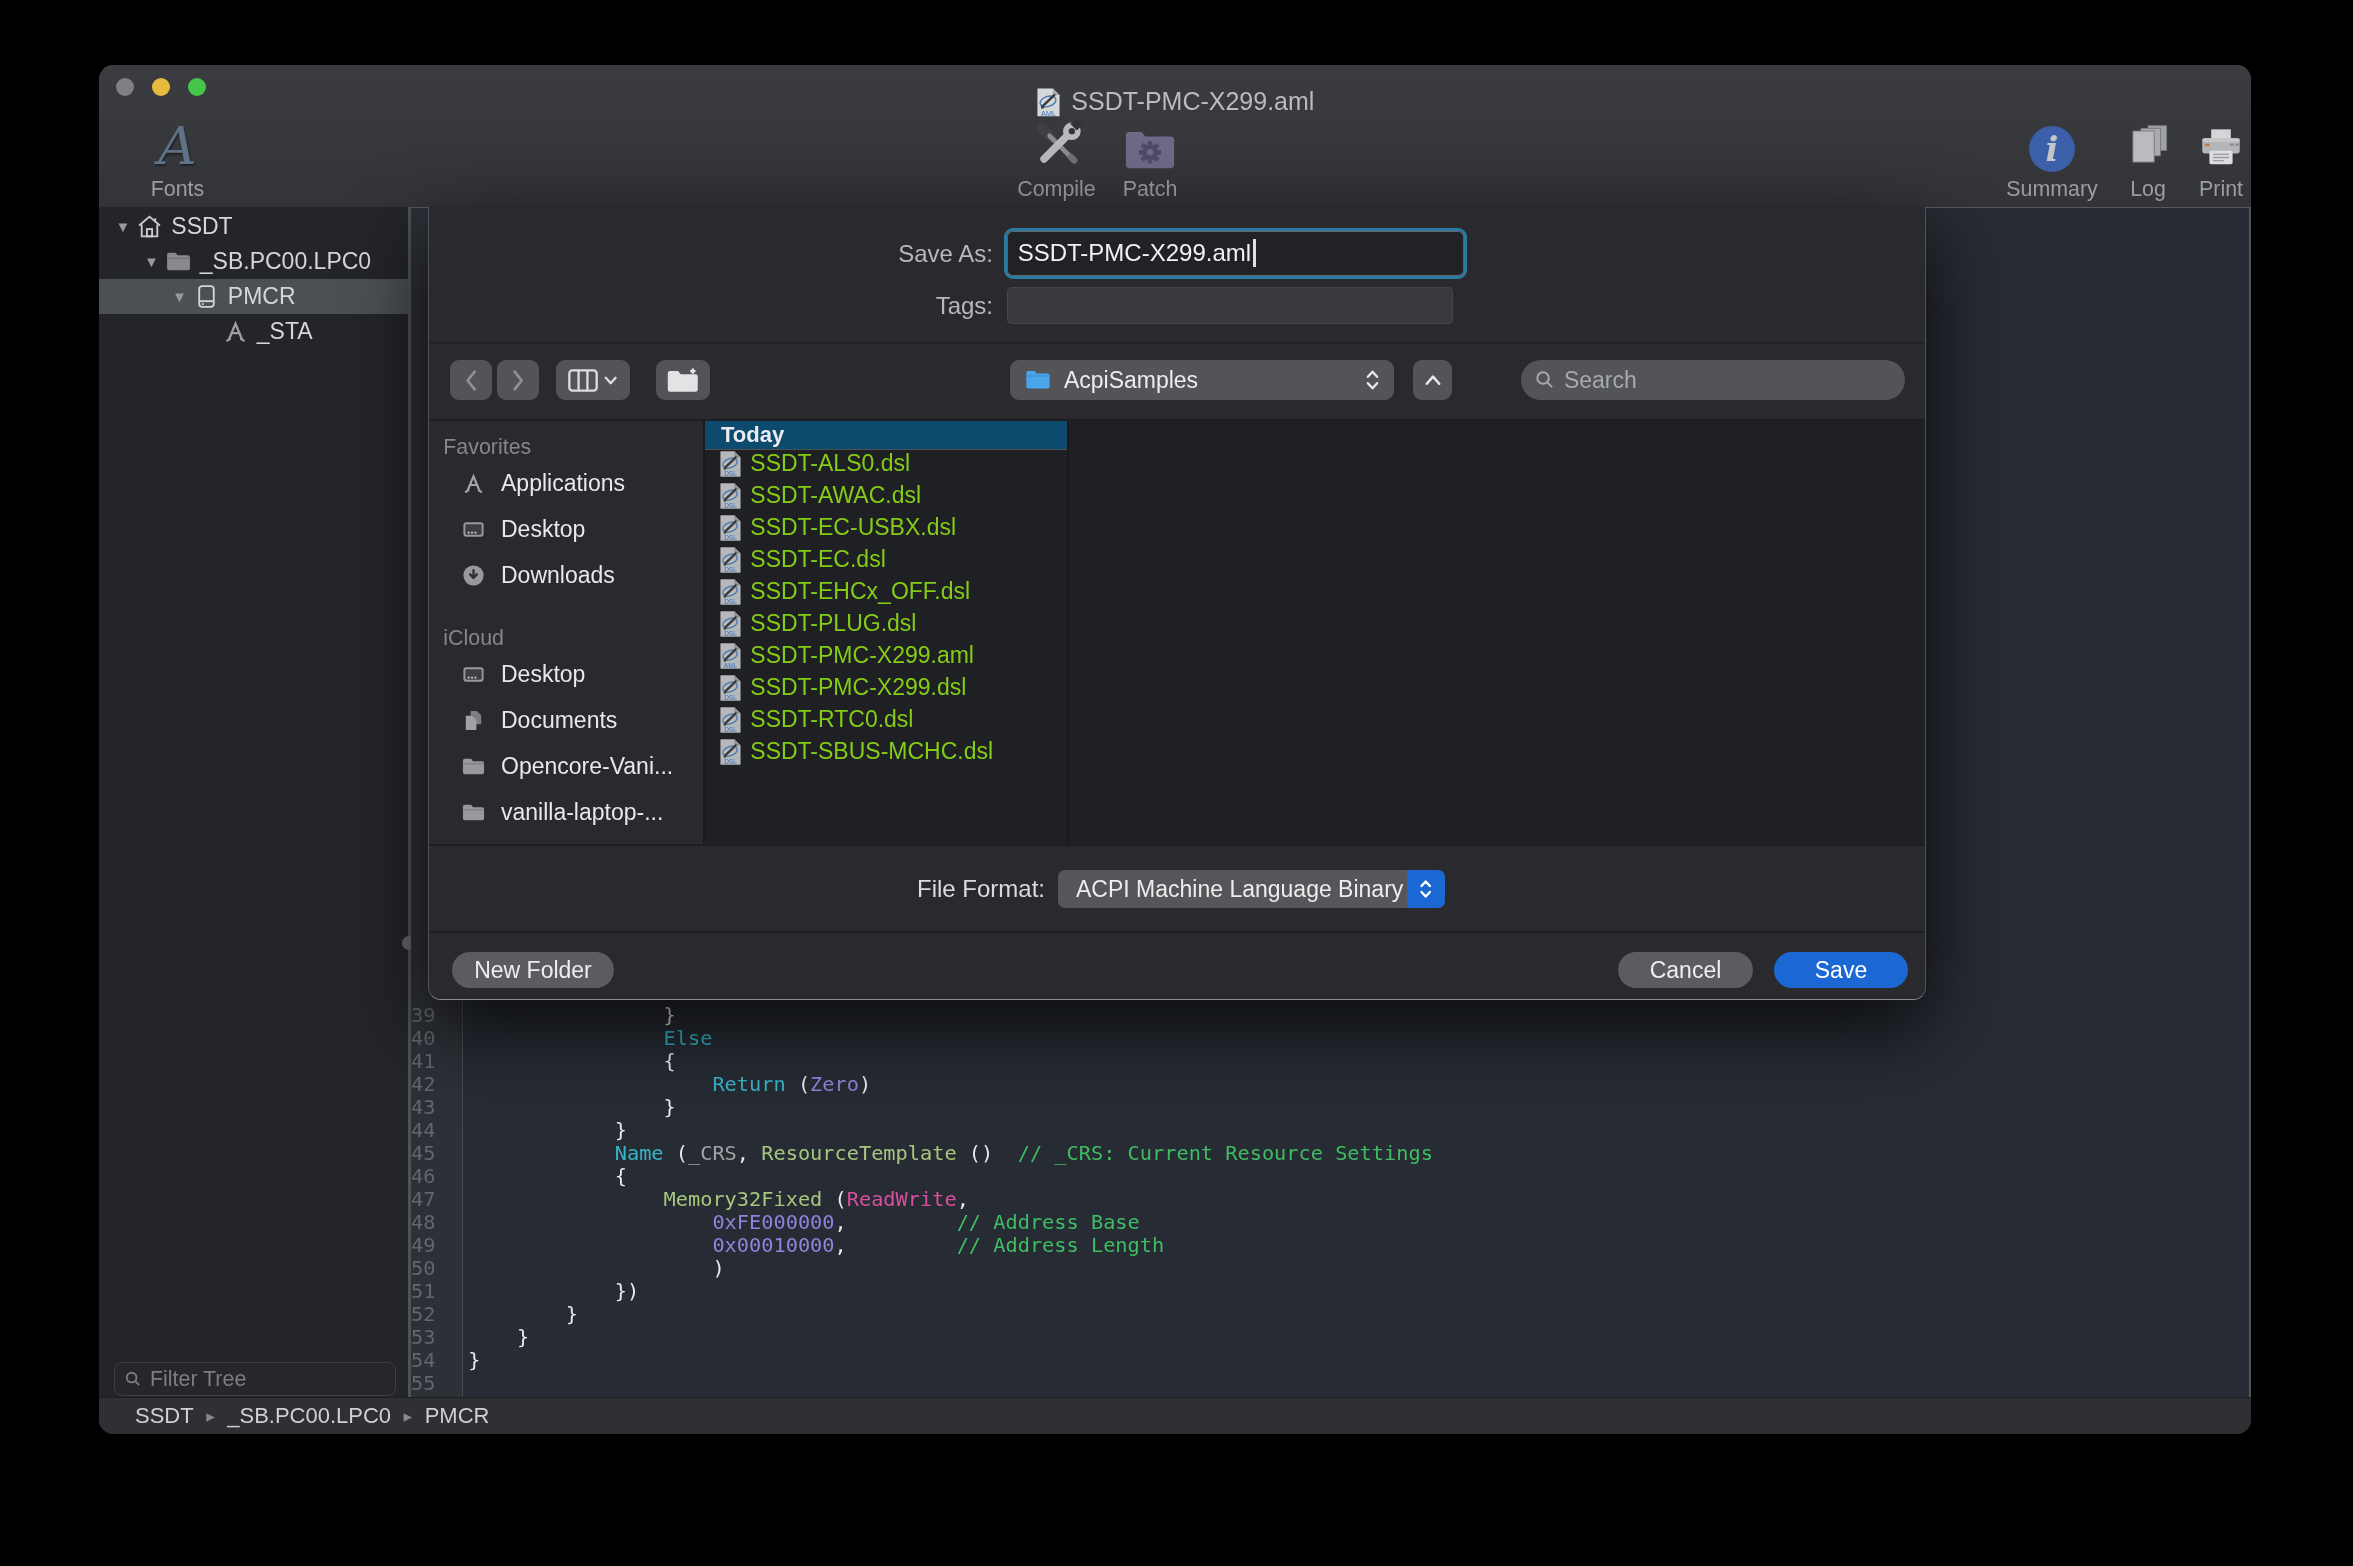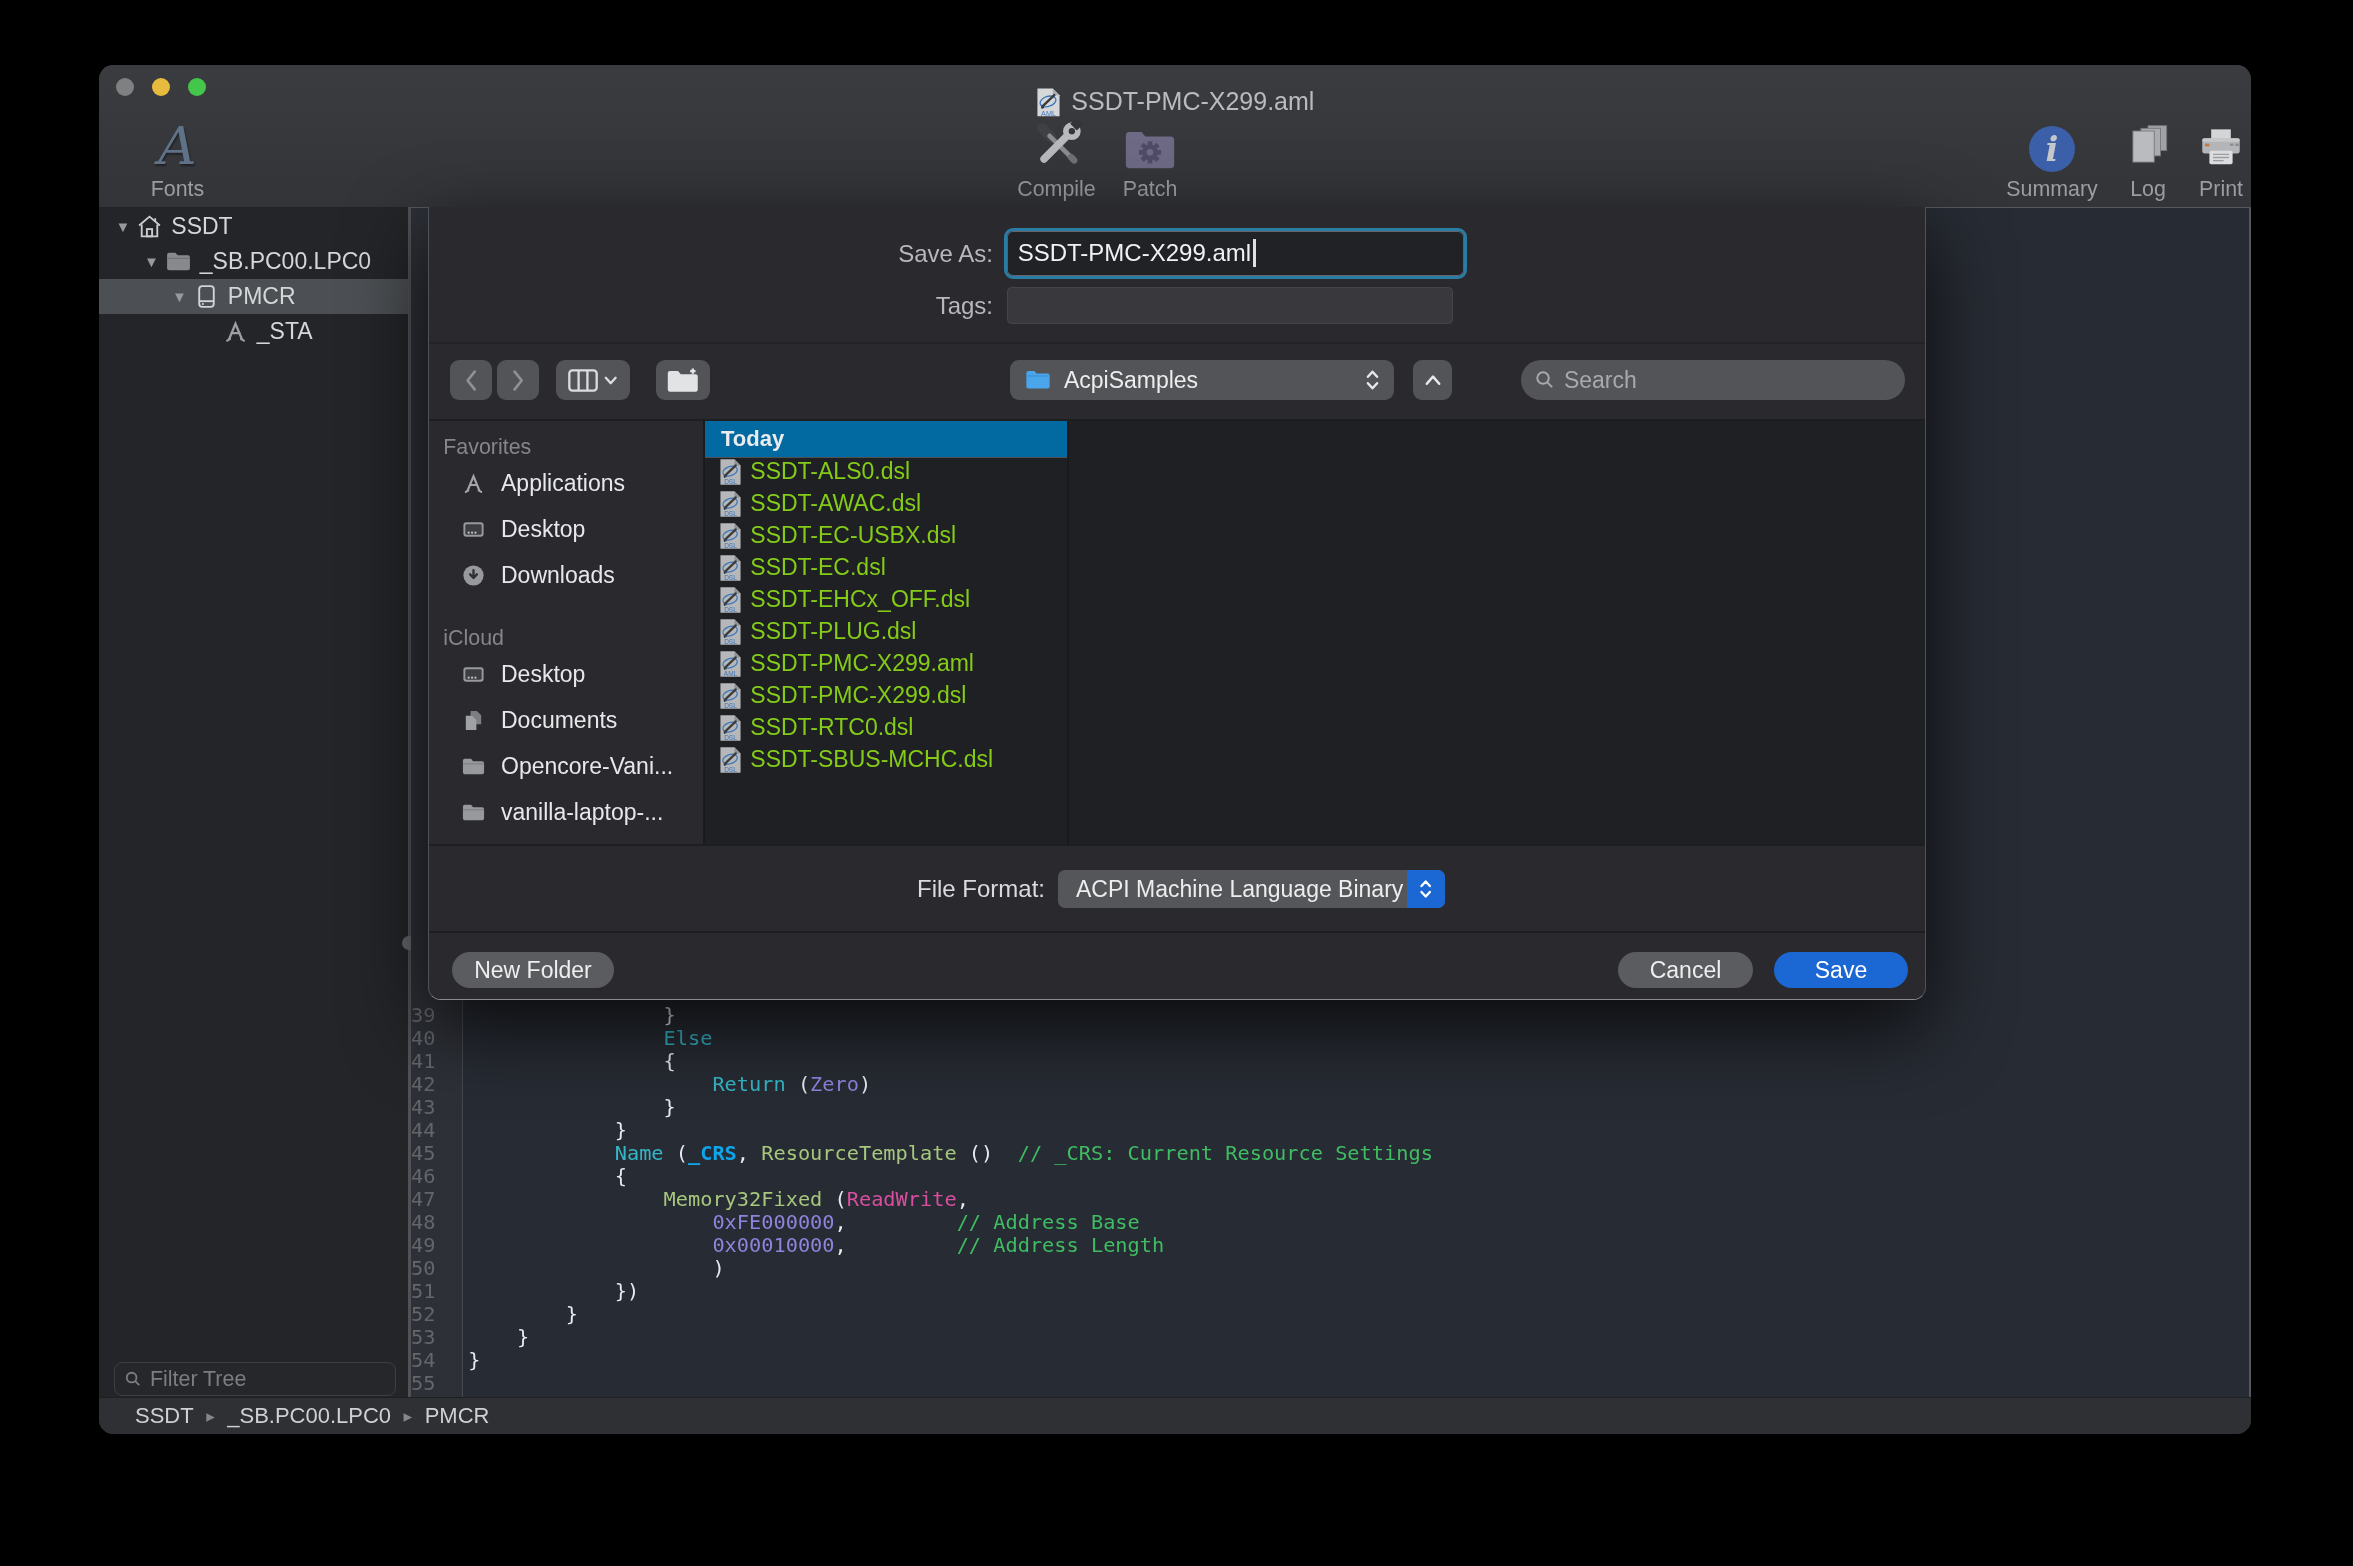--- a/index.html
+++ b/index.html
@@ -41,21 +41,21 @@
   .editor{position:absolute;left:312px;top:0;right:0;height:100%;background:#272b33;
           border-top:1.8px solid #56585c;box-sizing:border-box}
   .gutter-bg{position:absolute;left:0;top:0;bottom:0;width:51px;background:#2d3037;border-right:1.8px solid #47494d}
   .editor-rightline{position:absolute;right:0;top:0;bottom:0;width:1.8px;background:#54565a}
   .code{position:absolute;left:0;top:796px;right:1.8px;font-family:"DejaVu Sans Mono",monospace;
         font-size:20.3px;line-height:23px}
   .code-row{display:flex;height:23px}
   .ln{width:51px;flex:none;text-align:left;padding-right:8px;box-sizing:border-box;color:#63666b}
   .ct{white-space:pre;padding-left:6.2px}
   .tok-pln{color:#e8eaed}.tok-kw{color:#35b6c8}.tok-typ{color:#a6c77d}.tok-num{color:#8f83dc}
-  .tok-arg{color:#d84f9f}.tok-com{color:#3fbd63}.tok-nm{color:#0ea5e9;font-weight:bold}
+  .tok-arg{color:#d84f9f}.tok-com{color:#3fbd63}.tok-nm{color:#a3a3a3;font-weight:normal}
   
   .statusbar{position:absolute;left:0;right:0;bottom:0;height:37px;background:#2f3033;
              border-top:1.8px solid #1e1f21;display:flex;align-items:center;padding-left:36px;
              gap:12.5px;font-size:22px;color:#cfd0d3;box-sizing:border-box}
   .crumb-sep{color:#85878a;font-size:17px}
   
   .sheet{position:absolute;left:329px;top:142px;width:1498px;height:793px;background:#2a2a2e;
          border:0.9px solid #515257;border-top:none;border-bottom:1.8px solid #8b8c90;
          border-radius:0 0 12.5px 12.5px;box-sizing:border-box;box-shadow:0 27px 80px rgba(0,0,0,.75)}
   .sh-label{position:absolute;color:#b7b8bb;font-size:24px;text-align:right}
@@ -72,21 +72,21 @@
          align-items:center;box-sizing:border-box}
   .browser{position:absolute;left:0;top:214px;right:0;height:423px;overflow:hidden}
   .sh-sidebar{position:absolute;left:0;top:0;width:274px;height:100%;background:#2a2a2e;padding-top:7.1px;
               box-sizing:border-box;overflow:hidden}
   .sh-header{padding-left:14.3px;font-size:21.4px;color:#85868a;height:32px;display:flex;align-items:flex-end}
   .sh-item{height:46px;display:flex;align-items:center;padding-left:32px;gap:15px;font-size:23px;color:#e7e8ea}
   .sh-ic{width:25px;height:25px;flex:none}.sh-ic svg{width:100%;height:100%}
   .vline{position:absolute;top:0;width:1.8px;height:100%;background:#1a1a1c}
   .file-pane{position:absolute;left:276px;top:0;width:362px;height:100%;background:#1f2024}
   .empty-pane{position:absolute;left:640px;top:0;right:0;height:100%;background:#1f2024}
-  .today-header{height:37px;background:#0369a1;border-bottom:1.8px solid #4e5053;display:flex;
+  .today-header{height:29px;background:#0c4a6e;border-bottom:1.8px solid #4e5053;display:flex;
                 align-items:center;padding-left:16px;font-size:22px;font-weight:bold;color:#eaebec;box-sizing:border-box}
   .file-row{height:32px;display:flex;align-items:flex-start;padding-left:14.3px;gap:8px;font-size:23px;color:#84cc16}
   .f-ic{width:23px;height:28px;flex:none}.f-ic svg{width:100%;height:100%}
   .format-label{position:absolute;left:349px;top:639px;width:267px;height:86px;line-height:86px;
                 text-align:right;color:#dadbdd;font-size:24px}
   .format-popup{position:absolute;left:629px;top:663px;width:387px;height:38px;background:#55565a;
                 border-radius:7.1px;display:flex;align-items:center;color:#eceded;font-size:23px;
                 padding-left:18px;box-sizing:border-box}
   .format-cap{position:absolute;right:0;top:0;width:38px;height:38px;background:#1b67d4;
               border-radius:0 7.1px 7.1px 0;display:flex;align-items:center;justify-content:center}

